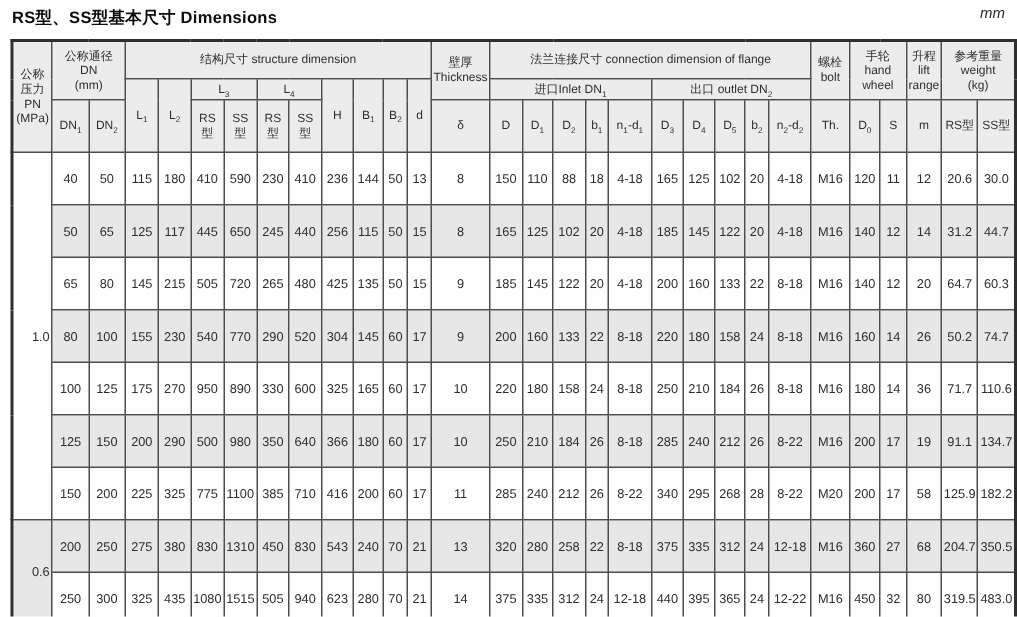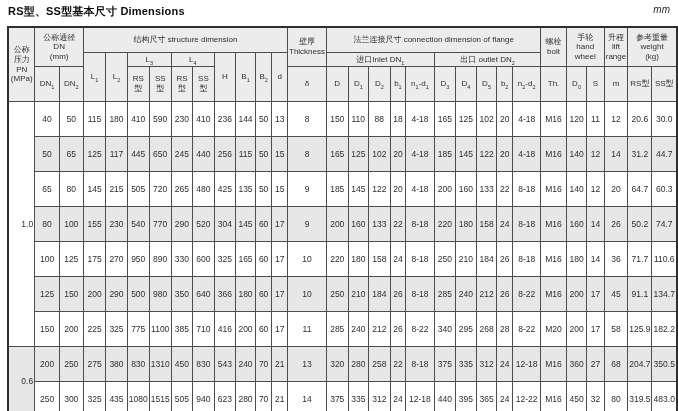--- a/index.html
+++ b/index.html
@@ -303,21 +303,21 @@
         <td>26</td>
         <td>8-18</td>
         <td>285</td>
         <td>240</td>
         <td>212</td>
         <td>26</td>
         <td>8-22</td>
         <td>M16</td>
         <td>200</td>
         <td>17</td>
-        <td>45</td>
+        <td>19</td>
         <td>91.1</td>
         <td>134.7</td>
       </tr>
       <tr>
         <td>150</td>
         <td>200</td>
         <td>225</td>
         <td>325</td>
         <td>775</td>
         <td>1100</td>

